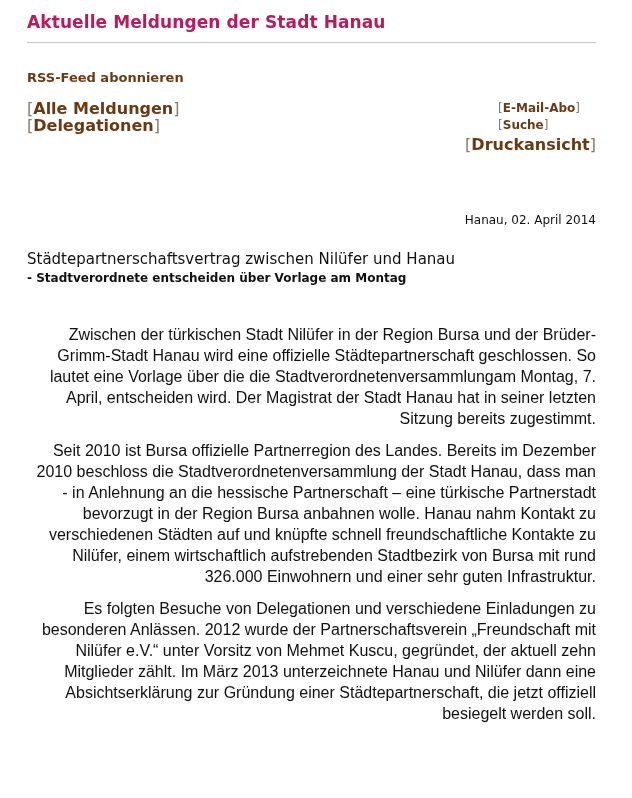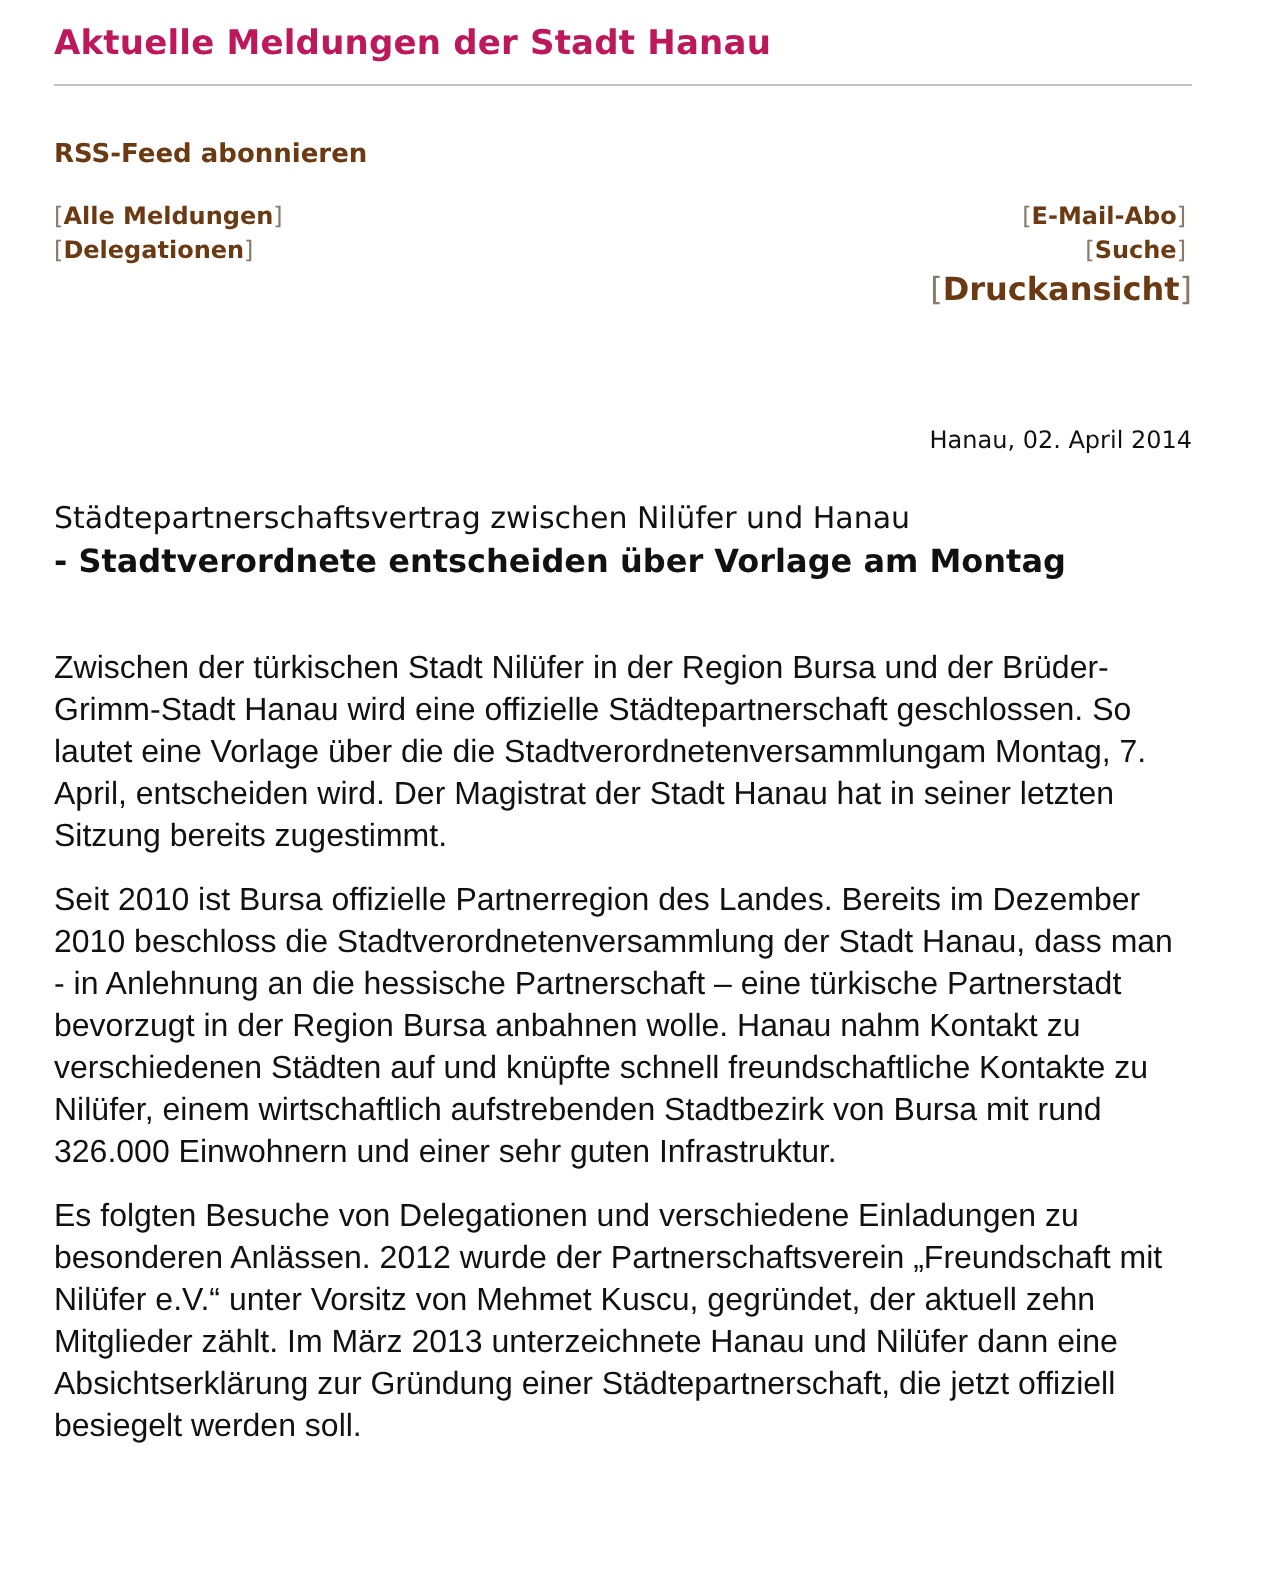--- a/index.html
+++ b/index.html
@@ -15,30 +15,30 @@
     font-size: 17px; font-weight: bold; color: #be185d;
     letter-spacing: 0.1px;
   }
   .divider {
     position: absolute; top: 42px; left: 0; width: 569px;
     height: 0; border-top: 1px solid #c4c4c4;
   }
   a.link { color: #6b3a12; font-weight: bold; text-decoration: none; }
   .bracket { color: #8a7a6a; }
   .rss { position: absolute; top: 70px; left: 0; font-size: 13px; }
-  .nav-left { position: absolute; top: 100px; left: 0; font-size: 12px; line-height: 17px; }
-  .nav-right { position: absolute; top: 100px; right: 3px; font-size: 12px; line-height: 17px; text-align: right; }
+  .nav-left { position: absolute; top: 100px; left: 0; font-size: 16px; line-height: 17px; }
+  .nav-right { position: absolute; top: 100px; right: 16px; font-size: 12px; line-height: 17px; }
   .print { position: absolute; top: 135px; right: 0; font-size: 16px; }
   .date { position: absolute; top: 213px; right: 0; font-size: 12px; color: #111; margin-left: 36px; }
   .headline { position: absolute; top: 250px; left: 0; font-size: 15px; font-weight: normal; }
-  .subhead { position: absolute; top: 271px; left: 0; font-size: 16px; font-weight: bold; text-align: center; }
+  .subhead { position: absolute; top: 271px; left: 0; font-size: 12px; font-weight: bold; text-align: center; }
   .body-text {
     position: absolute; top: 324px; left: 0; width: 569px;
     font-family: "Liberation Sans", sans-serif;
-    font-size: 16px; line-height: 21px; color: #111;
+    font-size: 16px; line-height: 21px; color: #111; text-align: right;
   }
   .body-text p { margin: 0 0 11px 0; }
 </style>
 </head>
 <body>
 
 <div class="wrap">
   <h1>Aktuelle Meldungen der Stadt Hanau</h1>
   <div class="divider"></div>
 

